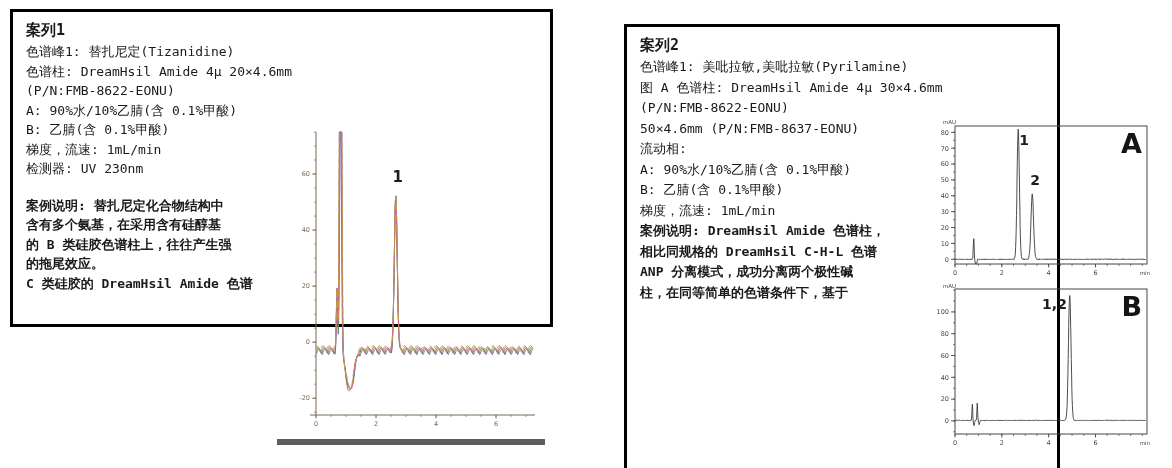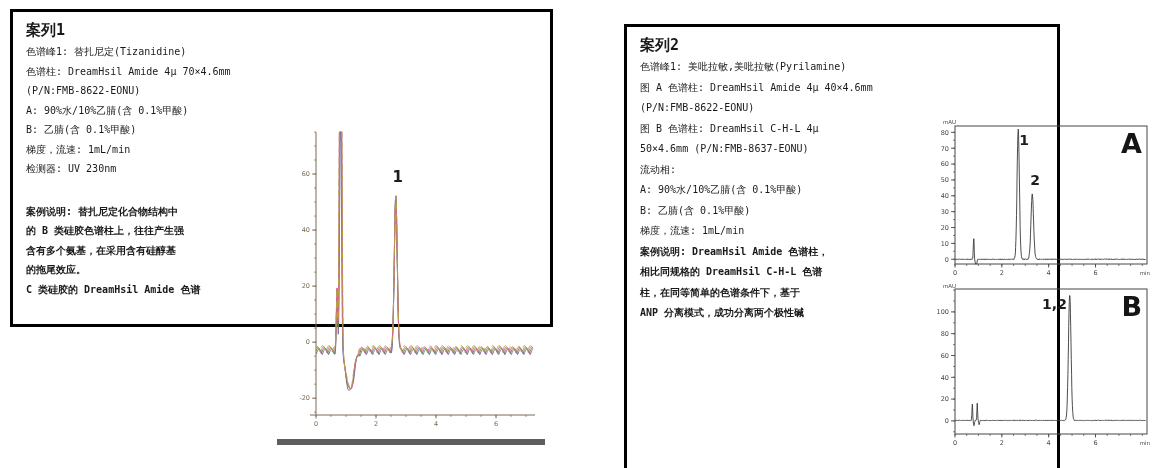--- a/index.html
+++ b/index.html
@@ -3,47 +3,47 @@
 <meta charset="utf-8">
 <style>
   html,body{margin:0;padding:0;}
   body{width:1172px;height:468px;background:#ffffff;position:relative;
        font-family:"DejaVu Sans Mono","DejaVu Sans",monospace;color:#1a1a1a;}
   .panel{position:absolute;border:3px solid #000;background:#fff;box-sizing:border-box;}
   #panel1{left:10px;top:9px;width:543px;height:318px;}
   #panel2{left:624px;top:24px;width:436px;height:447px;}
   .text-block{position:absolute;left:13px;top:6px;}
   .panel-title{font-size:15px;font-weight:bold;line-height:24px;}
-  .tline{font-size:10px;line-height:19.5px;white-space:nowrap;}
+  .tline{font-size:13px;line-height:19.5px;white-space:nowrap;}
   #panel2 .tline{line-height:20.5px;}
-  .desc{margin-top:23px;}
+  .desc{margin-top:17px;}
   #panel2 .desc{margin-top:0;}
   .desc .tline{font-weight:bold;}
   svg.chrom{position:absolute;overflow:visible;}
   svg.chrom text{font-family:"DejaVu Sans",sans-serif;}
 </style>
 </head>
 <body>
 
 <div class="panel" id="panel1">
   <div class="text-block">
     <div class="panel-title">案列1</div>
     <div>
         <div class="tline">色谱峰1: 替扎尼定(Tizanidine)</div>
-        <div class="tline">色谱柱: DreamHsil Amide 4μ 70×4.6mm</div>
+        <div class="tline">色谱柱: DreamHsil Amide 4μ 20×4.6mm</div>
         <div class="tline">(P/N:FMB-8622-EONU)</div>
         <div class="tline">A: 90%水/10%乙腈(含 0.1%甲酸)</div>
         <div class="tline">B: 乙腈(含 0.1%甲酸)</div>
         <div class="tline">梯度，流速: 1mL/min</div>
         <div class="tline">检测器: UV 230nm</div>
       </div>
     <div class="desc">
         <div class="tline">案例说明: 替扎尼定化合物结构中</div>
+        <div class="tline">含有多个氨基，在采用含有硅醇基</div>
         <div class="tline">的 B 类硅胶色谱柱上，往往产生强</div>
-        <div class="tline">含有多个氨基，在采用含有硅醇基</div>
         <div class="tline">的拖尾效应。</div>
         <div class="tline">C 类硅胶的 DreamHsil Amide 色谱</div>
       </div>
   </div>
   <svg class="chrom" style="left:264px;top:110px;" width="268" height="330">
       <line x1="39" y1="10" x2="39" y2="293" stroke="#7b6a52" stroke-width="1"></line>
       <line x1="33" y1="293" x2="258" y2="293" stroke="#7b6a52" stroke-width="1"></line>
       <line x1="37" y1="290.1980198019802" x2="39" y2="290.1980198019802" stroke="#7b6a52" stroke-width="0.7"></line>
       <line x1="37" y1="276.18811881188117" x2="39" y2="276.18811881188117" stroke="#7b6a52" stroke-width="0.7"></line>
       <line x1="37" y1="262.1782178217822" x2="39" y2="262.1782178217822" stroke="#7b6a52" stroke-width="0.7"></line>
@@ -105,34 +105,33 @@
       <text x="120.60000000000001" y="60.43564356435644" text-anchor="middle" font-size="15" font-weight="bold" fill="#1c1c1c">1</text>
       <rect x="0" y="317" width="268" height="6" fill="#5e5e5e"></rect>
     </svg>
 </div>
 
 <div class="panel" id="panel2">
   <div class="text-block">
     <div class="panel-title">案列2</div>
     <div>
         <div class="tline">色谱峰1: 美吡拉敏,美吡拉敏(Pyrilamine)</div>
-        <div class="tline">图 A 色谱柱: DreamHsil Amide 4μ 40×4.6mm</div>
+        <div class="tline">图 A 色谱柱: DreamHsil Amide 4μ 30×4.6mm</div>
         <div class="tline">(P/N:FMB-8622-EONU)</div>
-        <div class="tline">图 B 色谱柱: DreamHsil C-H-L 4μ</div>
         <div class="tline">50×4.6mm (P/N:FMB-8637-EONU)</div>
         <div class="tline">流动相:</div>
         <div class="tline">A: 90%水/10%乙腈(含 0.1%甲酸)</div>
         <div class="tline">B: 乙腈(含 0.1%甲酸)</div>
         <div class="tline">梯度，流速: 1mL/min</div>
       </div>
     <div class="desc">
         <div class="tline">案例说明: DreamHsil Amide 色谱柱，</div>
         <div class="tline">相比同规格的 DreamHsil C-H-L 色谱</div>
+        <div class="tline">ANP 分离模式，成功分离两个极性碱</div>
         <div class="tline">柱，在同等简单的色谱条件下，基于</div>
-        <div class="tline">ANP 分离模式，成功分离两个极性碱</div>
       </div>
   </div>
   <svg class="chrom" style="left:315px;top:90px;" width="209" height="170">
       <rect x="13" y="9" width="192" height="138" fill="none" stroke="#474747" stroke-width="1"></rect>
       <line x1="11" y1="142.24137931034483" x2="13" y2="142.24137931034483" stroke="#474747" stroke-width="0.7"></line>
       <line x1="11" y1="134.31034482758622" x2="13" y2="134.31034482758622" stroke="#474747" stroke-width="0.7"></line>
       <line x1="11" y1="126.37931034482759" x2="13" y2="126.37931034482759" stroke="#474747" stroke-width="0.7"></line>
       <line x1="11" y1="118.44827586206897" x2="13" y2="118.44827586206897" stroke="#474747" stroke-width="0.7"></line>
       <line x1="11" y1="110.51724137931035" x2="13" y2="110.51724137931035" stroke="#474747" stroke-width="0.7"></line>
       <line x1="11" y1="102.58620689655172" x2="13" y2="102.58620689655172" stroke="#474747" stroke-width="0.7"></line>

